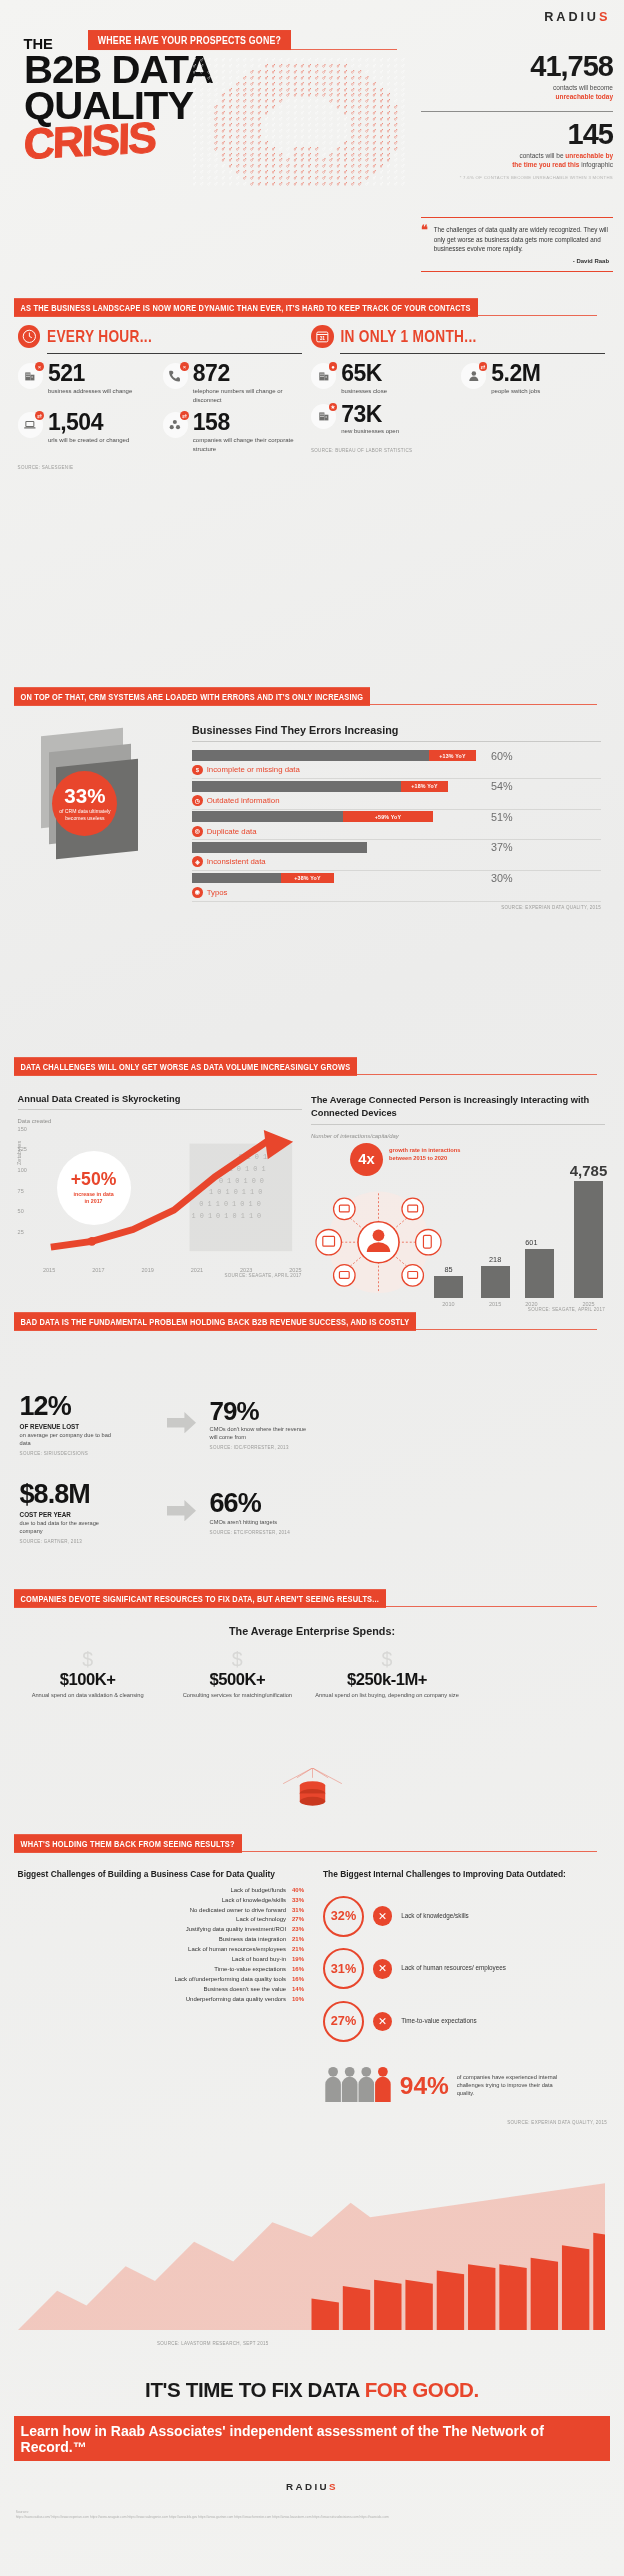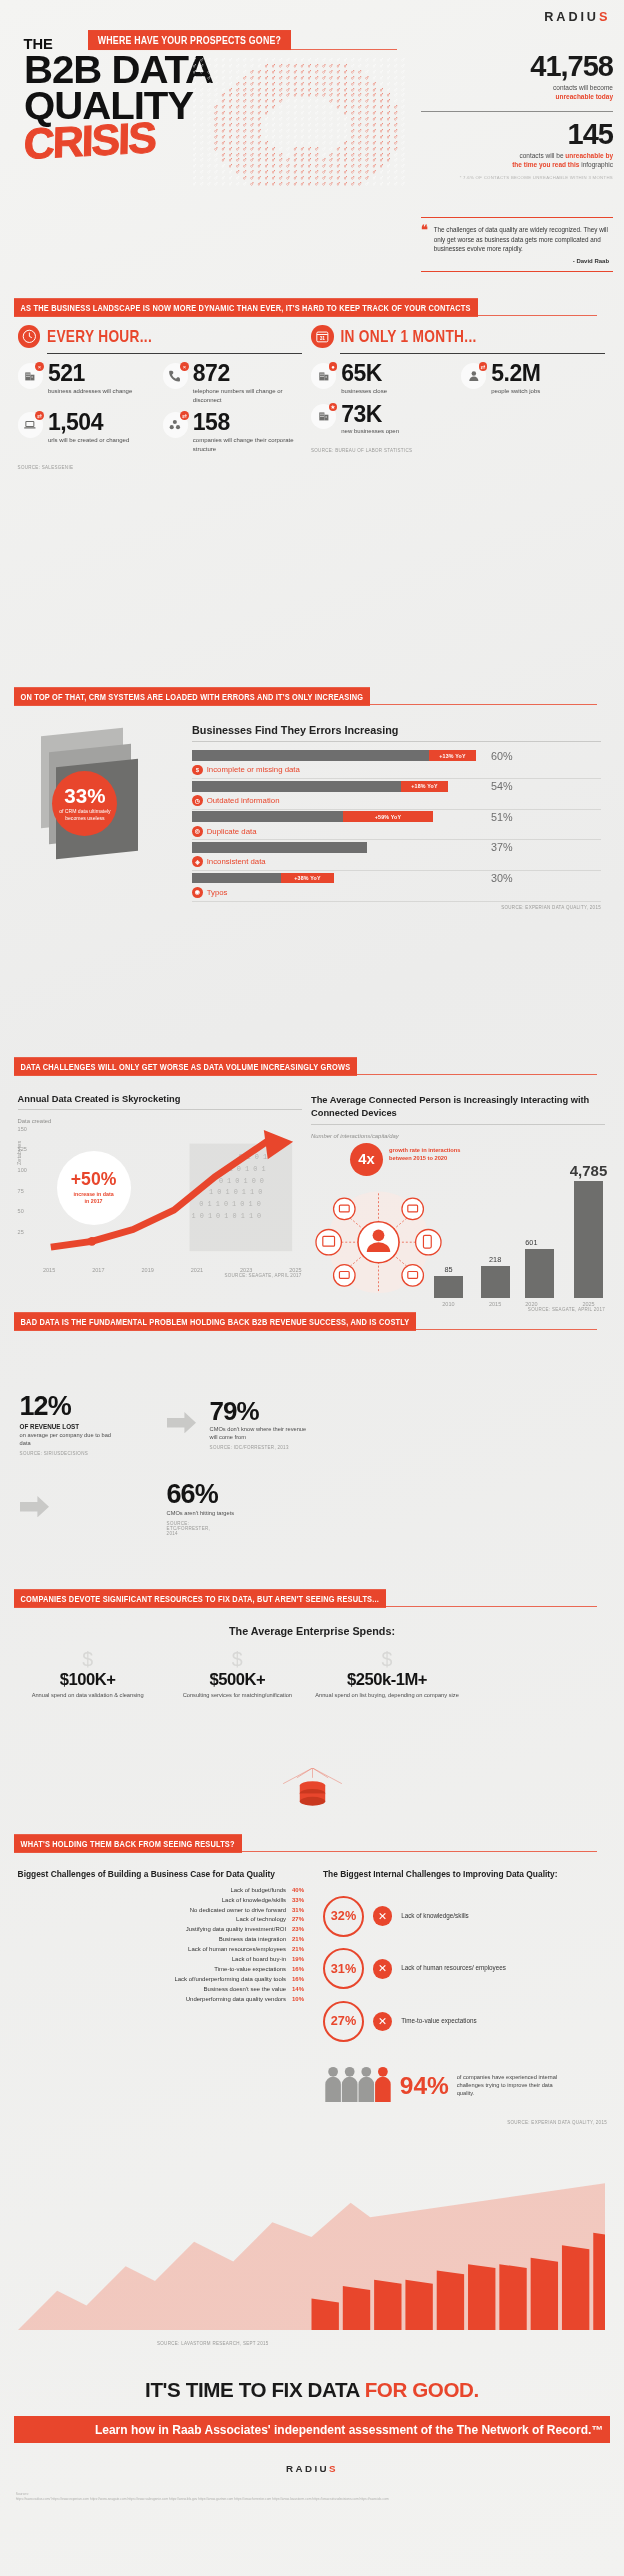--- a/index.html
+++ b/index.html
@@ -84,21 +84,21 @@
 
   
   .axis-lbl { font-size:5.9px; color:#8e8e8c; }
   .tick { font-size:5.5px; color:#9c9c9a; }
 
   
   .grad-cell { text-align:center; }
   .grad-cell .amt { font-size:16.6px; font-weight:bold; color:#141414; letter-spacing:-0.5px; }
   .grad-cell .d { font-size:5.7px; color:#4d4d4d; line-height:1.4; margin-top:2.9px; }
   .cta { font-size:20.6px; font-weight:bold; color:#1a1a1a; text-align:center; letter-spacing:-0.4px; }
-  .ctabar { background:#e8462c; color:#fff; text-align:right; font-size:12px; font-weight:bold; padding:6.9px; }
+  .ctabar { background:#e8462c; color:#fff; text-align:left; font-size:14px; font-weight:bold; padding:6.9px; }
   .srcs { font-size:3.3px; color:#b0b0ae; line-height:1.5; padding:5.9px 15.7px; }
 </style>
 </head>
 <body>
 
 <div class="page">
 
   <div class="logo">
     <span>RADIU</span><span class="s">S</span>
   </div>
@@ -534,20 +534,28 @@
           </svg></div>
         <div>
           <div>
             <div style="font-size:26px;font-weight:bold;color:#141414;line-height:1;letter-spacing:-1px;">79%</div>
             <div style="font-size:5.7px;color:#4c4c4c;line-height:1.4;margin-top:2px;width:103px;">CMOs don't know where their revenue will come from</div>
             <div class="src" style="margin-top:2.9px;">SOURCE: IDC/FORRESTER, 2013</div>
           </div>
         </div>
       </div>
       <div style="display:grid;grid-template-columns:147px 43px 1fr;align-items:center;margin-top:25.4px;">
+        <div>
+          <div>
+            <div style="font-size:27px;font-weight:bold;color:#141414;line-height:1;letter-spacing:-1px;">$8.8M</div>
+            <div style="font-size:6.3px;font-weight:bold;color:#222;margin-top:2.9px;">COST PER YEAR</div>
+            <div style="font-size:5.7px;color:#4c4c4c;line-height:1.4;margin-top:2px;width:103px;">due to bad data for the average company</div>
+            <div class="src" style="margin-top:2.9px;">SOURCE: GARTNER, 2013</div>
+          </div>
+        </div>
         <div><svg width="29" height="21.5" viewBox="0 0 30 22">
             <path d="M0 6h18V0l12 11-12 11v-6H0z" fill="#c9c9c7"></path>
           </svg></div>
         <div>
           <div>
             <div style="font-size:27px;font-weight:bold;color:#141414;line-height:1;letter-spacing:-1px;">66%</div>
             <div style="font-size:5.7px;color:#4c4c4c;line-height:1.4;margin-top:2px;width:103px;">CMOs aren't hitting targets</div>
             <div class="src" style="margin-top:2.9px;">SOURCE: ETC/FORRESTER, 2014</div>
           </div>
         </div>
@@ -668,21 +676,21 @@
         <polygon points="524,76.39999999999999 552,80.39999999999999 552,150 524,150" fill="#e8462c"></polygon>
         <polygon points="556,63.599999999999994 584,67.6 584,150 556,150" fill="#e8462c"></polygon>
         <polygon points="588,50.8 616,54.8 616,150 588,150" fill="#e8462c"></polygon>
         <polygon points="620,44.39999999999999 648,48.39999999999999 648,150 620,150" fill="#e8462c"></polygon>
         <polygon points="652,22 680,26 680,150 652,150" fill="#e8462c"></polygon>
       </svg>
   </div>
   <div class="src" style="position:absolute;left:157px;top:2341px;">SOURCE: LAVASTORM RESEARCH, SEPT 2015</div>
 
   <div style="position:absolute;left:323px;top:1869px;width:284px;">
-    <div class="sec-title" style="font-size:8.4px;line-height:1.3;">The Biggest Internal Challenges to Improving Data Quality:</div>
+    <div class="sec-title" style="font-size:8.4px;line-height:1.3;">The Biggest Internal Challenges to Improving Data Outdated:</div>
     <div id="rightItems" style="margin-top:15.7px;">
         <div style="display:flex;align-items:center;gap:8.8px;margin-bottom:11.7px;">
           <div style="width:41px;height:41px;border-radius:50%;border:2px solid #e8462c;display:flex;align-items:center;justify-content:center;font-size:12.7px;font-weight:bold;color:#e8462c;">32%</div>
           <div style="width:19.6px;height:19.6px;border-radius:50%;background:#e8462c;color:#fff;display:flex;align-items:center;justify-content:center;font-size:10.8px;">✕</div>
           <div style="font-size:6.3px;color:#333;line-height:1.4;width:127px;">Lack of knowledge/skills</div>
         </div>
         <div style="display:flex;align-items:center;gap:8.8px;margin-bottom:11.7px;">
           <div style="width:41px;height:41px;border-radius:50%;border:2px solid #e8462c;display:flex;align-items:center;justify-content:center;font-size:12.7px;font-weight:bold;color:#e8462c;">31%</div>
           <div style="width:19.6px;height:19.6px;border-radius:50%;background:#e8462c;color:#fff;display:flex;align-items:center;justify-content:center;font-size:10.8px;">✕</div>
           <div style="font-size:6.3px;color:#333;line-height:1.4;width:127px;">Lack of human resources/ employees</div>

